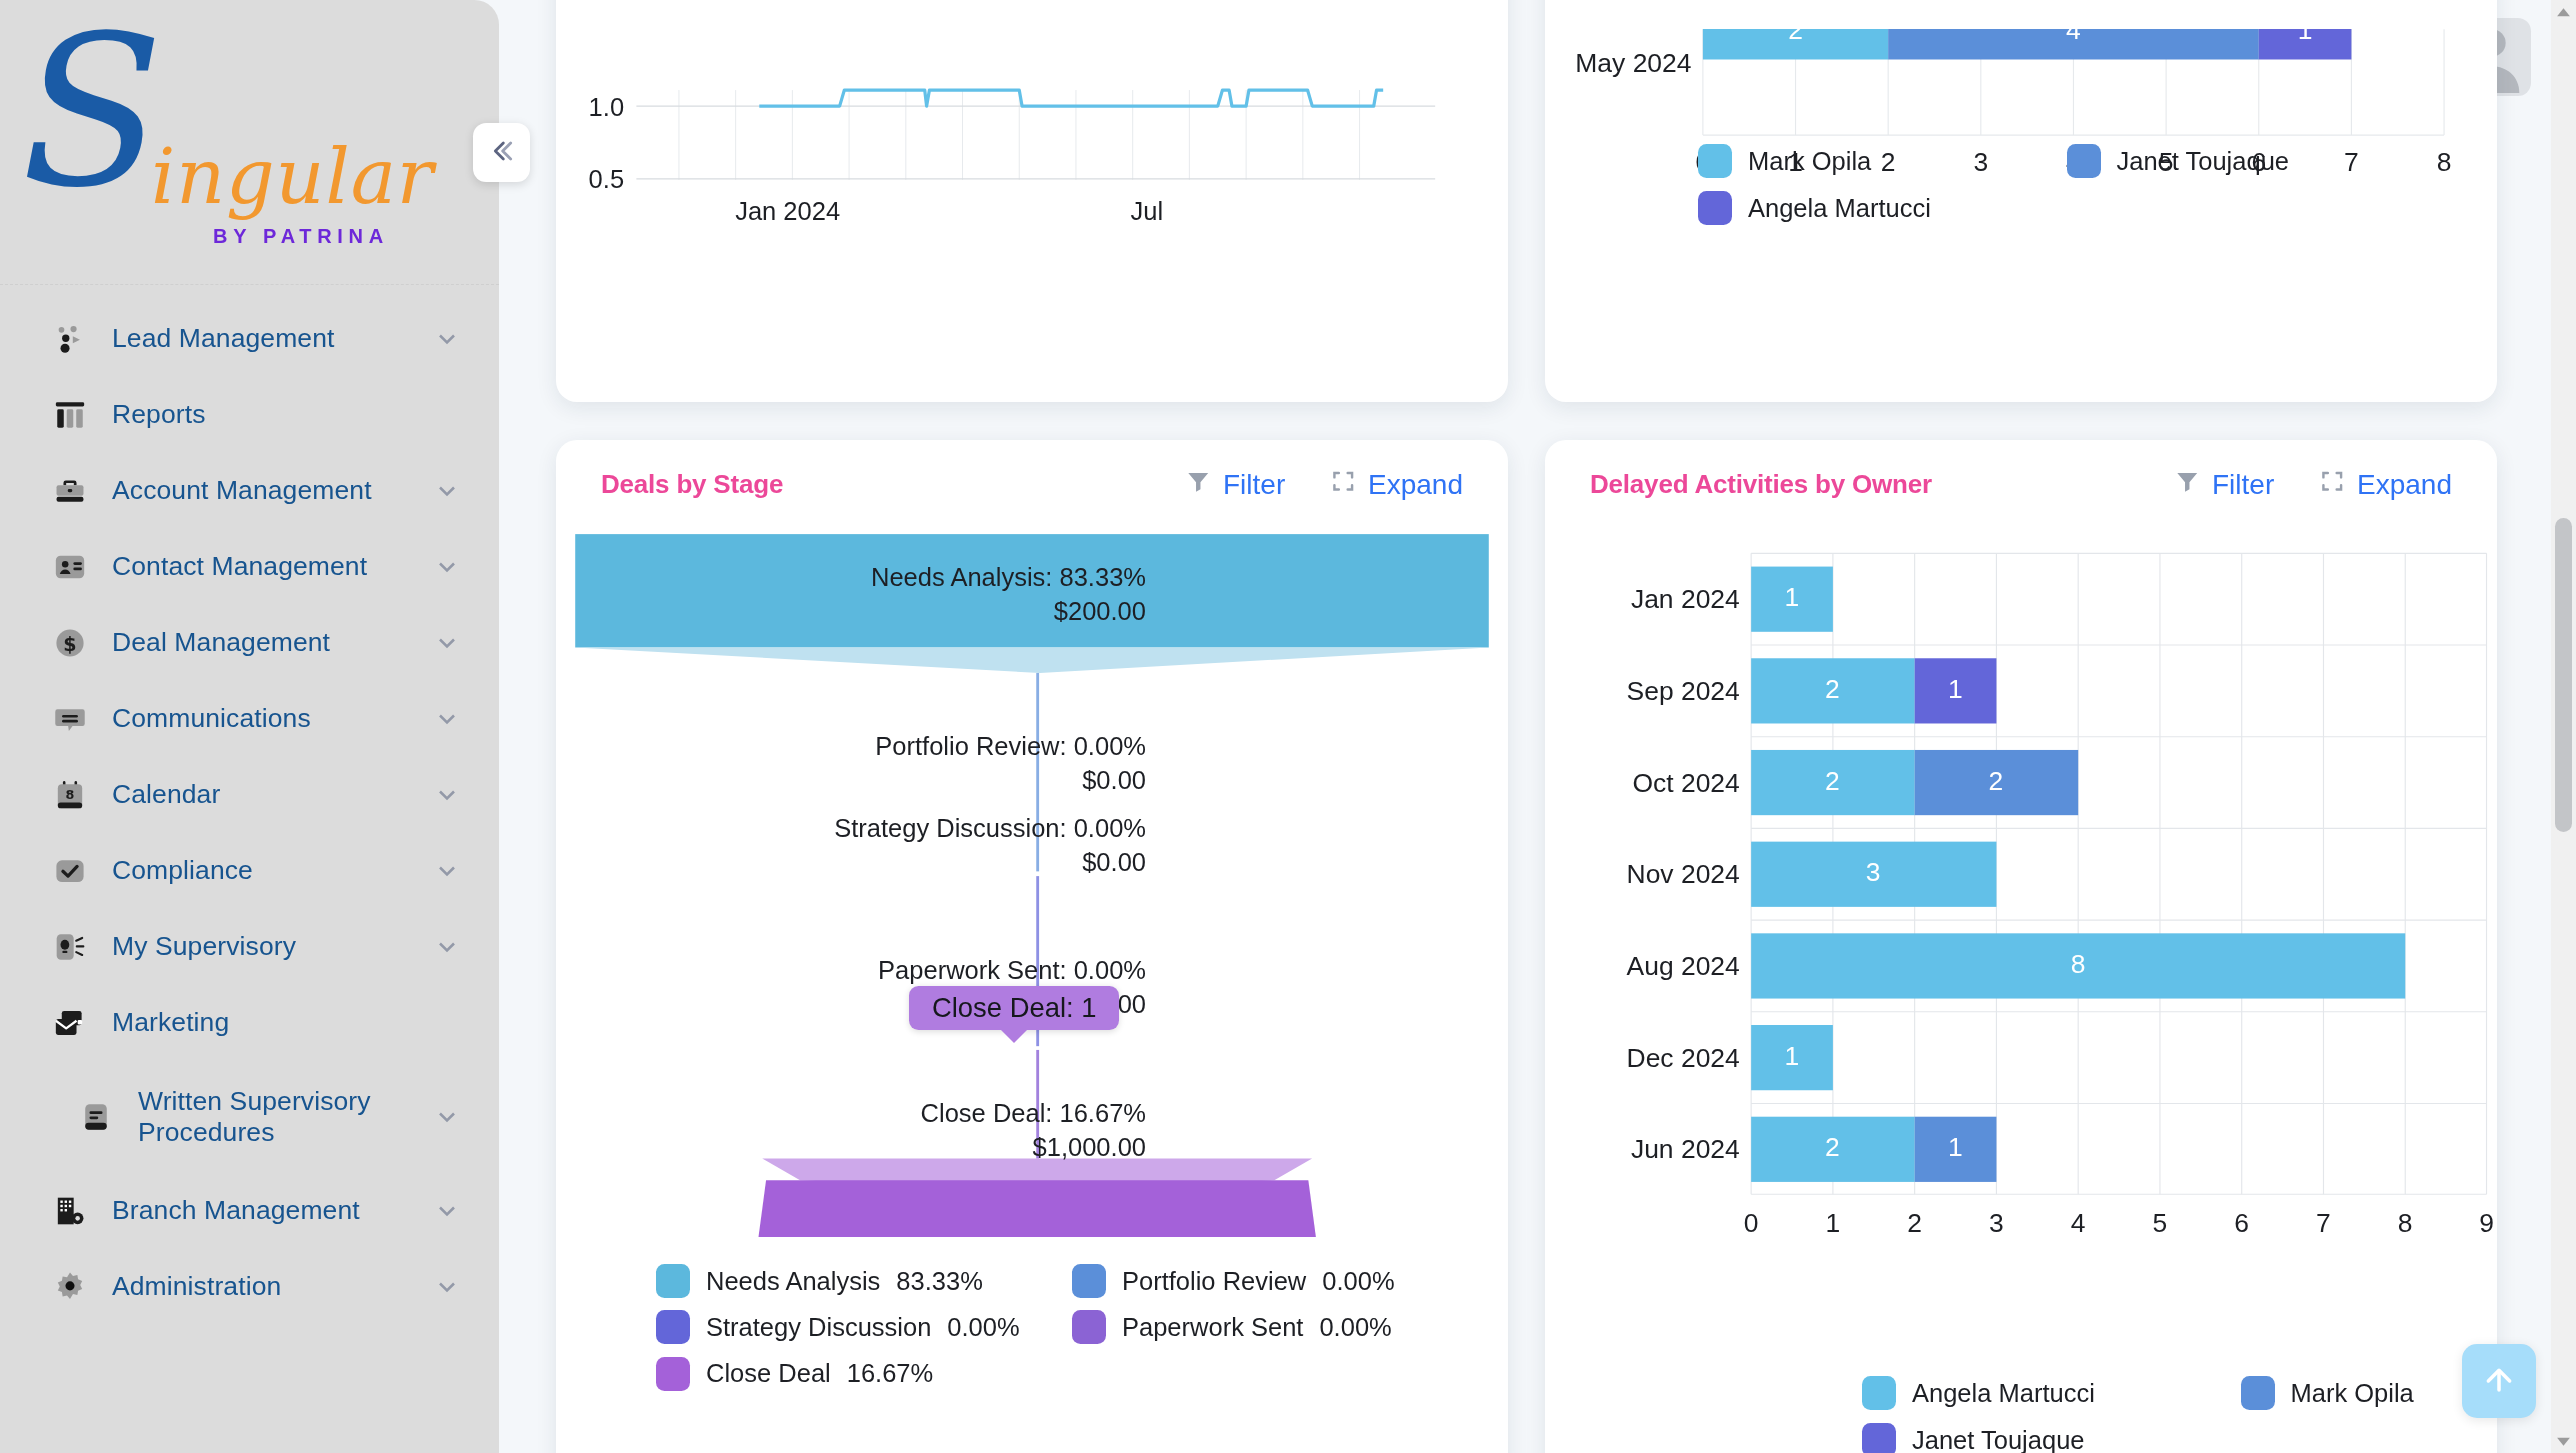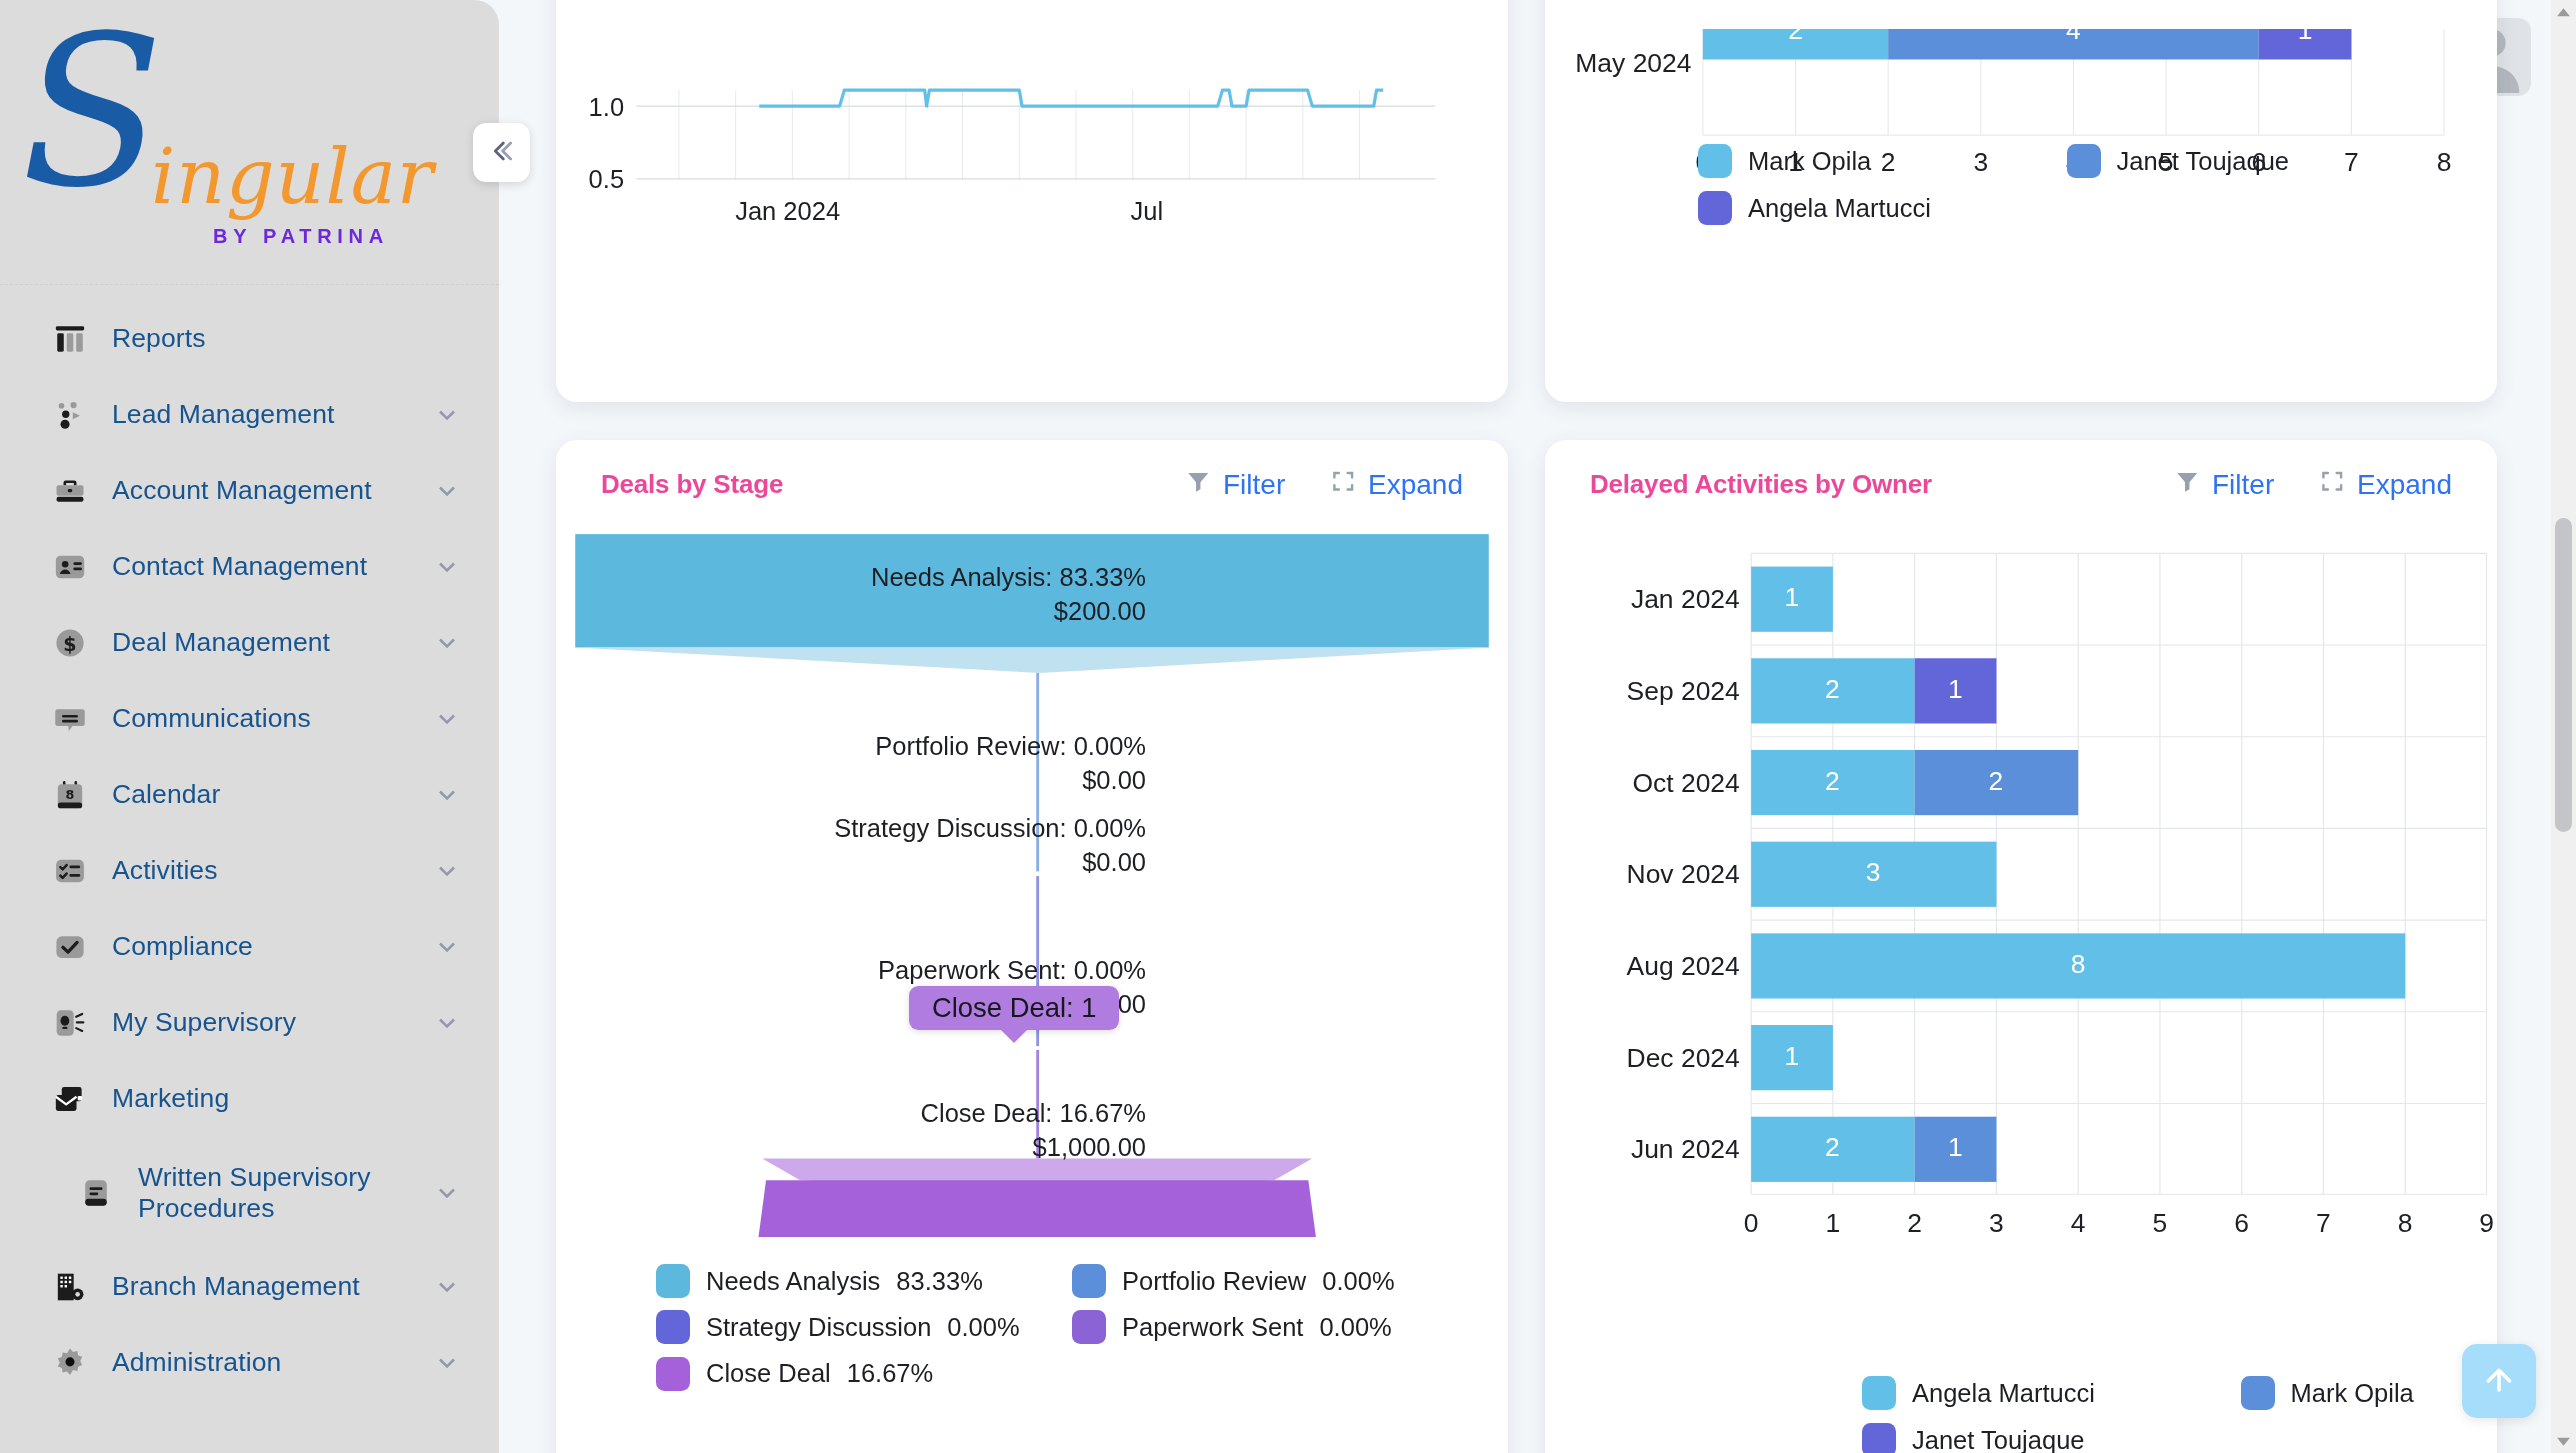--- a/index.html
+++ b/index.html
@@ -206,50 +206,50 @@
     <div class="word">ingular</div>
     <div class="sub">BY PATRINA</div>
   </div>
   <div id="brand-divider"></div>
 
   <div class="nav-list">
 
     <div class="nav-item">
       <span class="nav-icon">
         <svg width="34" height="34" viewBox="0 0 24 24">
-            <rect x="2" y="3" width="20" height="3" rx="1" fill="#1c1c1c"></rect>
-            <rect x="3" y="8" width="4.6" height="13" rx="1" fill="#1c1c1c"></rect>
-            <rect x="9.7" y="8" width="4.6" height="13" rx="1" fill="#9a9a9a"></rect>
-            <rect x="16.4" y="8" width="4.6" height="13" rx="1" fill="#9a9a9a"></rect>
-          </svg>
-      </span>
-      <span class="nav-label">Reports</span>
-    </div>
-
-    <div class="nav-item">
-      <span class="nav-icon">
-        <svg width="34" height="34" viewBox="0 0 24 24">
             <circle cx="6" cy="5.5" r="2" fill="#9a9a9a"></circle>
             <circle cx="14.5" cy="5" r="2.2" fill="#9a9a9a"></circle>
             <circle cx="9" cy="11.5" r="2.6" fill="#1c1c1c"></circle>
             <circle cx="8.5" cy="18.5" r="3.2" fill="#1c1c1c"></circle>
             <path d="M14 10 L19 12.5 L14 15 Z" fill="#9a9a9a"></path>
           </svg>
       </span>
       <span class="nav-label">Lead Management</span>
       <span class="chev">
           <svg width="28" height="28" viewBox="0 0 24 24" fill="none" stroke="#3d4a6b" stroke-width="2.2">
             <path d="M6 9 L12 15 L18 9"></path>
           </svg>
         </span>
     </div>
 
     <div class="nav-item">
       <span class="nav-icon">
         <svg width="34" height="34" viewBox="0 0 24 24">
+            <rect x="2" y="3" width="20" height="3" rx="1" fill="#1c1c1c"></rect>
+            <rect x="3" y="8" width="4.6" height="13" rx="1" fill="#1c1c1c"></rect>
+            <rect x="9.7" y="8" width="4.6" height="13" rx="1" fill="#9a9a9a"></rect>
+            <rect x="16.4" y="8" width="4.6" height="13" rx="1" fill="#9a9a9a"></rect>
+          </svg>
+      </span>
+      <span class="nav-label">Reports</span>
+    </div>
+
+    <div class="nav-item">
+      <span class="nav-icon">
+        <svg width="34" height="34" viewBox="0 0 24 24">
             <path d="M9 4.5h6a1.6 1.6 0 0 1 1.6 1.6V8h-1.9V6.4H9.3V8H7.4V6.1A1.6 1.6 0 0 1 9 4.5z" fill="#1c1c1c"></path>
             <rect x="2.5" y="8" width="19" height="7.4" rx="1.4" fill="#9a9a9a"></rect>
             <rect x="10.4" y="10.6" width="3.2" height="2.2" rx="1" fill="#1c1c1c"></rect>
             <rect x="2.5" y="16" width="19" height="3.5" rx="1.4" fill="#1c1c1c"></rect>
           </svg>
       </span>
       <span class="nav-label">Account Management</span>
       <span class="chev">
           <svg width="28" height="28" viewBox="0 0 24 24" fill="none" stroke="#3d4a6b" stroke-width="2.2">
             <path d="M6 9 L12 15 L18 9"></path>
@@ -317,37 +317,20 @@
           </svg>
       </span>
       <span class="nav-label">Calendar</span>
       <span class="chev">
           <svg width="28" height="28" viewBox="0 0 24 24" fill="none" stroke="#3d4a6b" stroke-width="2.2">
             <path d="M6 9 L12 15 L18 9"></path>
           </svg>
         </span>
     </div>
 
-    <div class="nav-item">
-      <span class="nav-icon">
-        <svg width="34" height="34" viewBox="0 0 24 24">
-            <rect x="2.2" y="4" width="19.6" height="16" rx="3.6" fill="#9a9a9a"></rect>
-            <path d="M5.2 9.2 L6.8 10.8 L9.6 7.8" stroke="#1c1c1c" stroke-width="1.8" fill="none" stroke-linecap="round" stroke-linejoin="round"></path>
-            <path d="M5.2 15.2 L6.8 16.8 L9.6 13.8" stroke="#1c1c1c" stroke-width="1.8" fill="none" stroke-linecap="round" stroke-linejoin="round"></path>
-            <rect x="11.6" y="8.2" width="7.6" height="1.8" rx=".9" fill="#1c1c1c"></rect>
-            <rect x="11.6" y="14.2" width="7.6" height="1.8" rx=".9" fill="#1c1c1c"></rect>
-          </svg>
-      </span>
-      <span class="nav-label">Activities</span>
-      <span class="chev">
-          <svg width="28" height="28" viewBox="0 0 24 24" fill="none" stroke="#3d4a6b" stroke-width="2.2">
-            <path d="M6 9 L12 15 L18 9"></path>
-          </svg>
-        </span>
-    </div>
 
     <div class="nav-item">
       <span class="nav-icon">
         <svg width="34" height="34" viewBox="0 0 24 24">
             <rect x="2.4" y="4.4" width="19.2" height="15.4" rx="4" fill="#9a9a9a"></rect>
             <path d="M7 12.2 L10.6 15.6 L17 8.8" stroke="#1c1c1c" stroke-width="2.3" fill="none" stroke-linecap="round" stroke-linejoin="round"></path>
           </svg>
       </span>
       <span class="nav-label">Compliance</span>
       <span class="chev">

